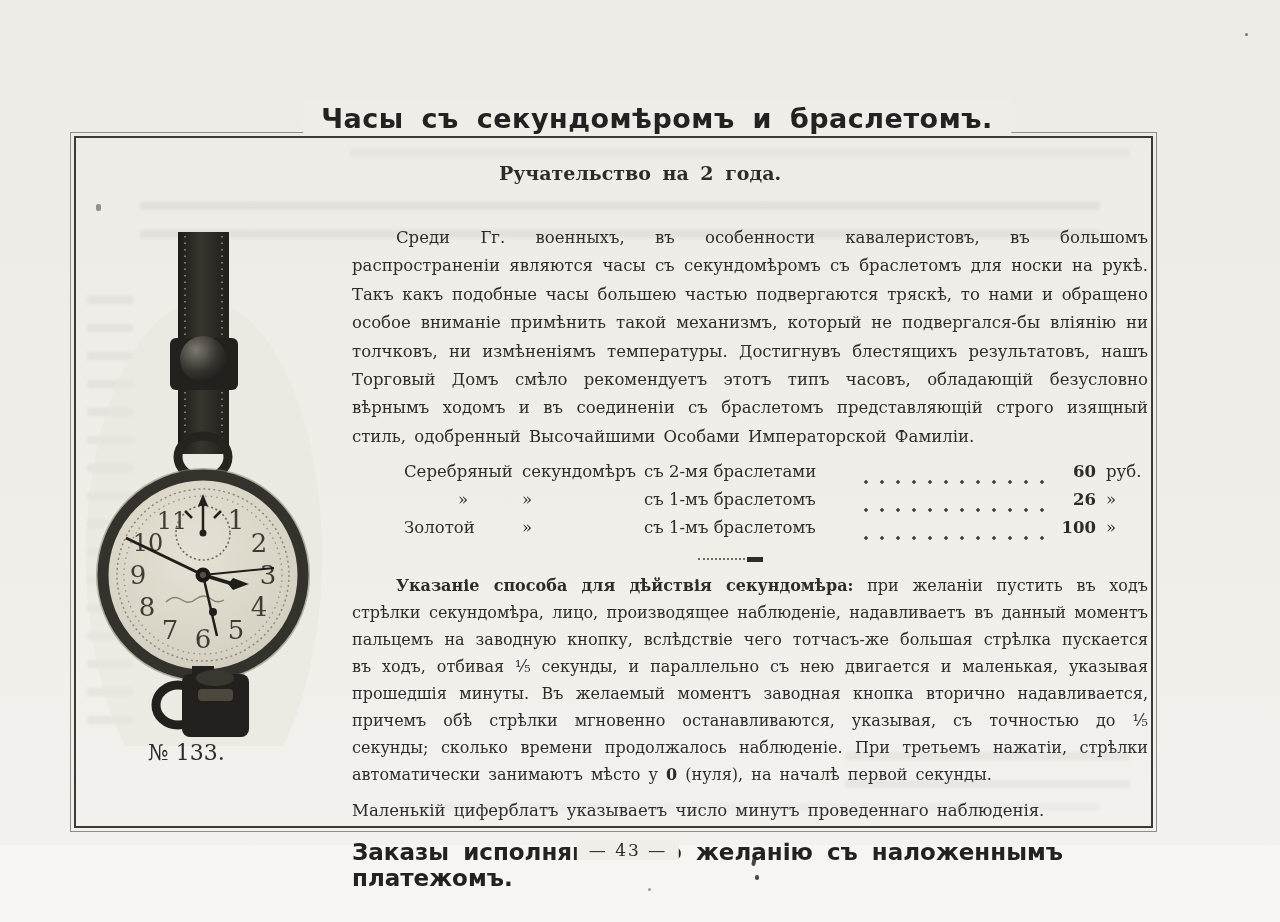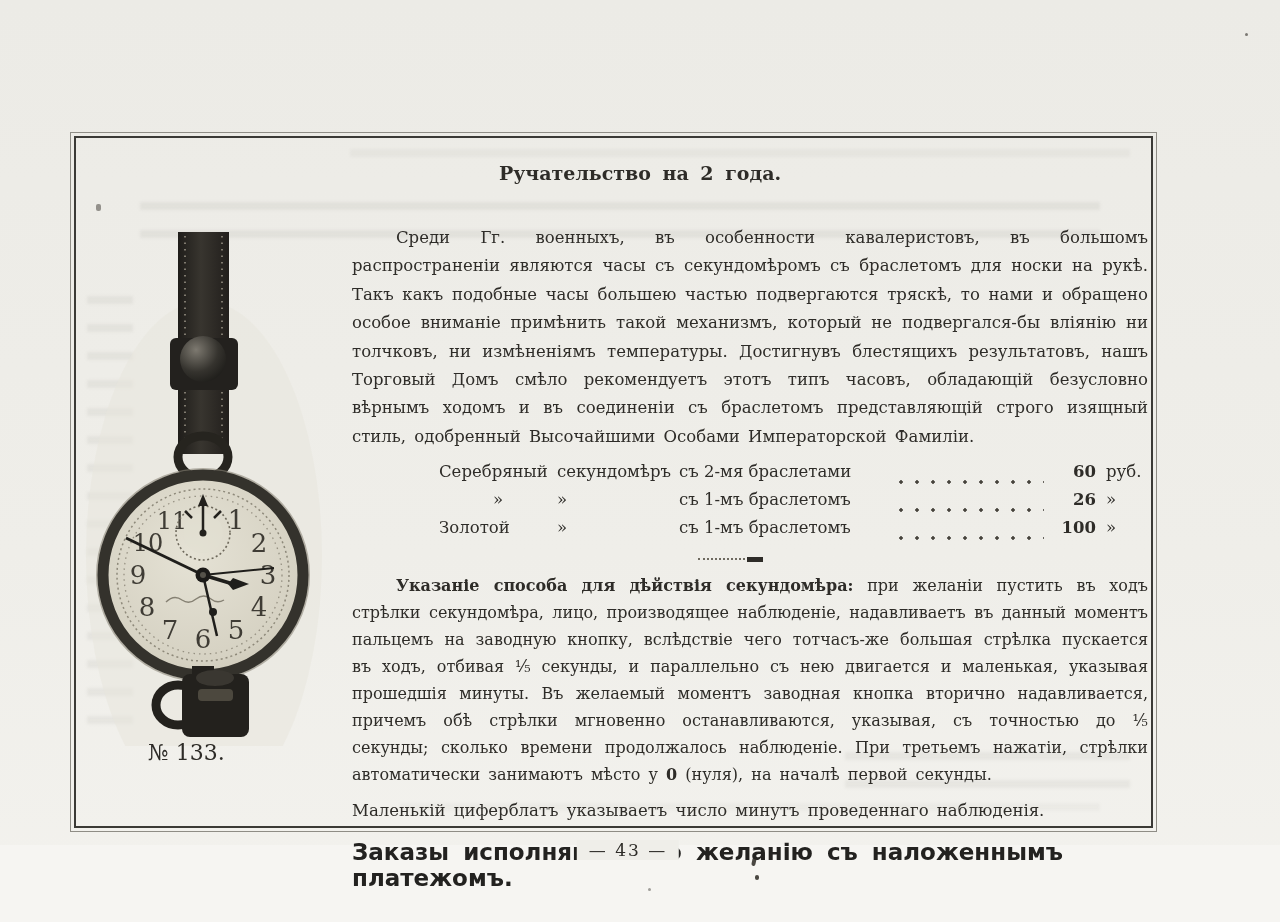--- a/index.html
+++ b/index.html
@@ -22,21 +22,21 @@
   .subtitle { position:absolute; left:95px; top:162px; width:1090px; text-align:center;
               font-weight:bold; font-size:19px; word-spacing:5px; z-index:4; }
 
   .text-col { position:absolute; left:352px; top:224px; width:796px; z-index:4; }
   .para { font-size:16.5px; line-height:28.4px; text-align:justify; word-spacing:3px;
           text-indent:44px; }
   .para2 { font-size:16px; line-height:27px; margin-top:2px; }
   .lead-bold, .bold { font-weight:bold;margin-top:33px; }
 
   .price-list { margin-top:11px; padding-left:52px; }
-  .price-row { display:flex; align-items:baseline; height:28px; font-size:16.5px;margin-left:35px; }
+  .price-row { display:flex; align-items:baseline; height:28px; font-size:16.5px; }
   .pc1 { width:118px; }
   .pc2 { width:122px; }
   .pc3 { width:208px; }
   .dots { flex:1; align-self:stretch; margin:0 10px 0 4px;
           background-image:radial-gradient(circle, #46433c 1.5px, transparent 1.9px);
           background-size:16px 16px; background-repeat:repeat-x; background-position:2px 12px; }
   .pprice { width:42px; text-align:right; font-weight:bold; }
   .punit { width:52px; padding-left:10px; }
 
   .divider { margin:9px 0 9px 346px; display:flex; align-items:center; height:8px; }
@@ -90,20 +90,23 @@
   <div class="ghost g5"></div>
   <div class="speck s1"></div>
   <div class="speck s2"></div>
   <div class="speck s3"></div>
   <div class="speck s4"></div>
   <div class="speck s5"></div>
 
   <div class="frame-outer"></div>
   <div class="frame-inner"></div>
 
+  <div class="title-box">
+    <h1>Часы съ секундомѣромъ и браслетомъ.</h1>
+  </div>
 
   <div class="subtitle">Ручательство на 2 года.</div>
 
   <svg class="watch-svg" width="240" height="520" viewBox="0 0 240 520">
     <defs>
       <radialGradient id="dialGrad" cx="45%" cy="40%" r="75%">
         <stop offset="0%" stop-color="#e5e2d5"></stop>
         <stop offset="70%" stop-color="#d6d2c3"></stop>
         <stop offset="100%" stop-color="#c6c1b0"></stop>
       </radialGradient>

